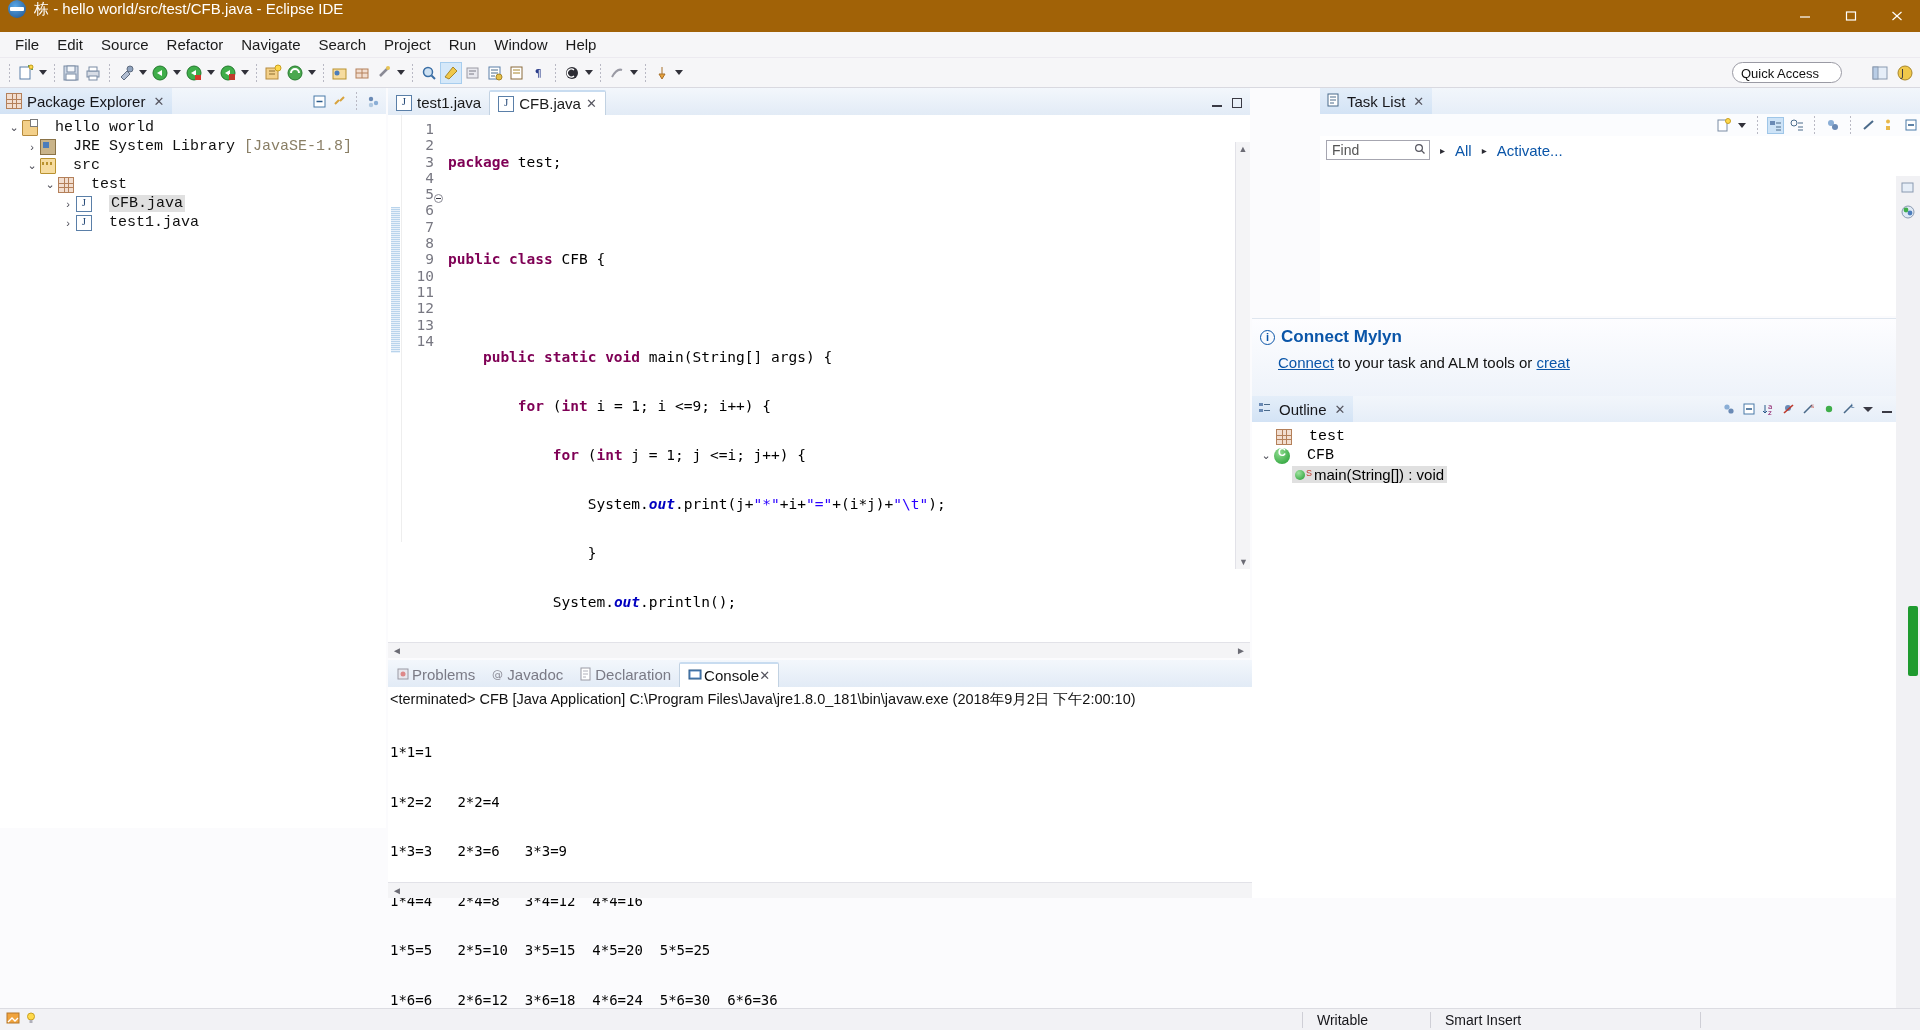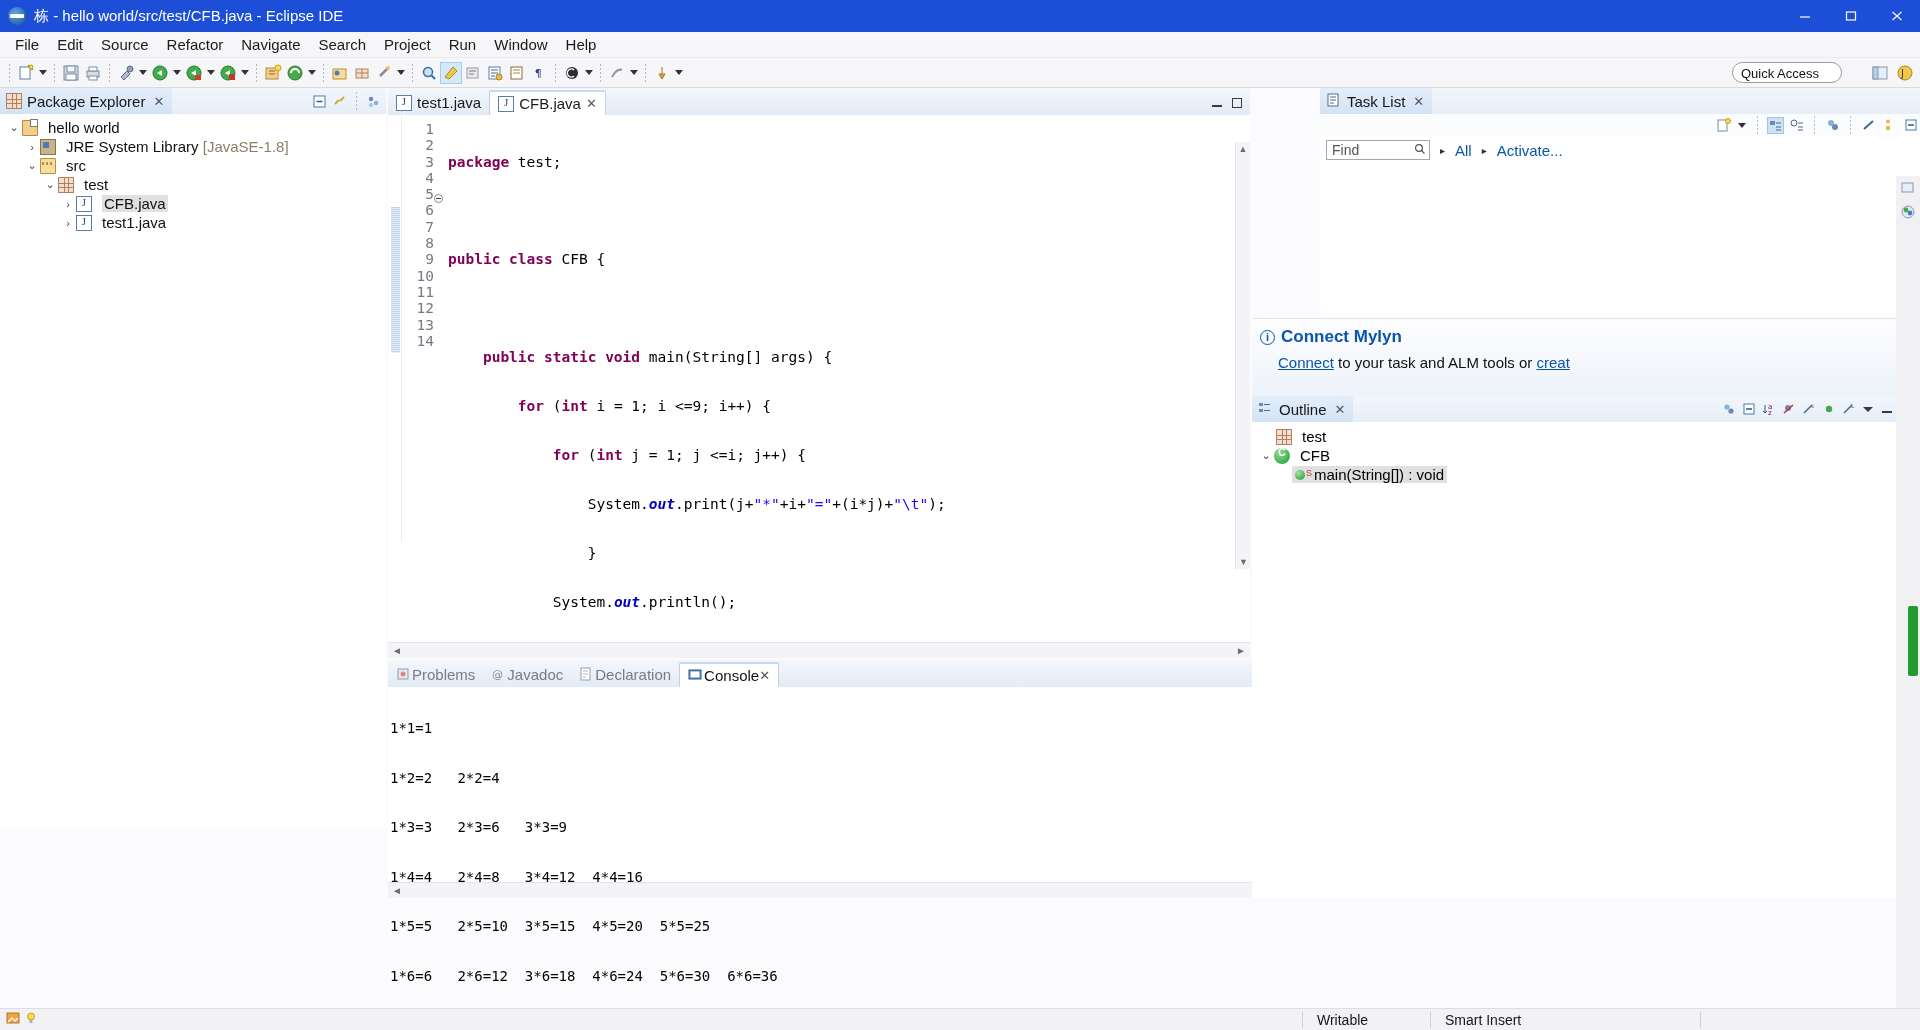--- a/index.html
+++ b/index.html
@@ -8,22 +8,22 @@
     width: 1920px; height: 1030px;
     overflow: hidden;
     font-family: "Liberation Sans", sans-serif;
     font-size: 15px;
     background: #f0f0f0;
   }
   .app { position: relative; width: 1920px; height: 1030px; background: #fbfbfd; }
 
   
   .titlebar {
-    height: 32px; background: #1d4ed8; color: #fff;
-    display: flex; align-items: center; padding-left: 8px;
+    height: 32px; background: #a16207; color: #fff;
+    display: flex; padding-left: 8px;
     font-size: 15px;
   }
   .title-icon {
     width: 18px; height: 18px; border-radius: 50%;
     background: radial-gradient(circle at 40% 35%, #5aa8e8, #1c4f8a);
     margin-right: 8px; position: relative; flex: none;
   }
   .title-icon::after {
     content: ""; position: absolute; left: 2px; right: 2px; top: 7px;
     height: 4px; background: #fff; border-radius: 1px;
@@ -95,21 +95,21 @@
      border-left:5px solid transparent; border-right:5px solid transparent; border-top:5px solid #3a3a44; }
 
   
   #package-explorer { left: 0; top: 0; width: 386px; height: 740px; background: #fff; }
   .tree { padding: 4px 0 0 0; font-size: 15px; color: #111; }
   .tree-row { display: flex; align-items: center; height: 19px; padding-left: 4px; white-space: nowrap; }
   .tree-row .twisty {
     width: 16px; height: 16px; display: flex; align-items: center; justify-content: center;
     color: #4a4a55; font-size: 11px; flex: none;
   }
-  .tree-row .label { margin-left: 10px; }
+  .tree-row .label { margin-left: 17px; font-family: Liberation Mono, monospace; }
   .tree-row .label .dim { color: #8a7f66; }
   .tree-row.selected .label { background: #e0e0e0; padding: 0 2px; }
   .ic { width: 16px; height: 16px; flex: none; display: inline-block; position: relative; }
 
   
   .ic-project { background: #f3d08a; border: 1px solid #b58a3c; border-radius: 1px; }
   .ic-project::after { content:""; position:absolute; right:-1px; top:-2px; width:6px; height:6px;
      background:#fff; border:1px solid #7a7a7a; }
   
   .ic-jre { background: #c9b48a; border:1px solid #8a7347; }
@@ -689,20 +689,21 @@
               <svg width="14" height="14">
                 <rect x="2" y="3" width="10" height="8" fill="#f6dca0" stroke="#b9922f"></rect>
               </svg>
             </div>
           <div class="tb-arrow"></div>
           <div class="glyph-min"></div>
           <div class="glyph-max"></div>
         </div>
       </div>
 
+      <div class="console-head">&lt;terminated&gt; CFB [Java Application] C:\Program Files\Java\jre1.8.0_181\bin\javaw.exe (2018年9月2日 下午2:00:10)</div>
       <div class="console-out">
         <div>1*1=1</div>
         <div>1*2=2   2*2=4</div>
         <div>1*3=3   2*3=6   3*3=9</div>
         <div>1*4=4   2*4=8   3*4=12  4*4=16</div>
         <div>1*5=5   2*5=10  3*5=15  4*5=20  5*5=25</div>
         <div>1*6=6   2*6=12  3*6=18  4*6=24  5*6=30  6*6=36</div>
         
         
         

